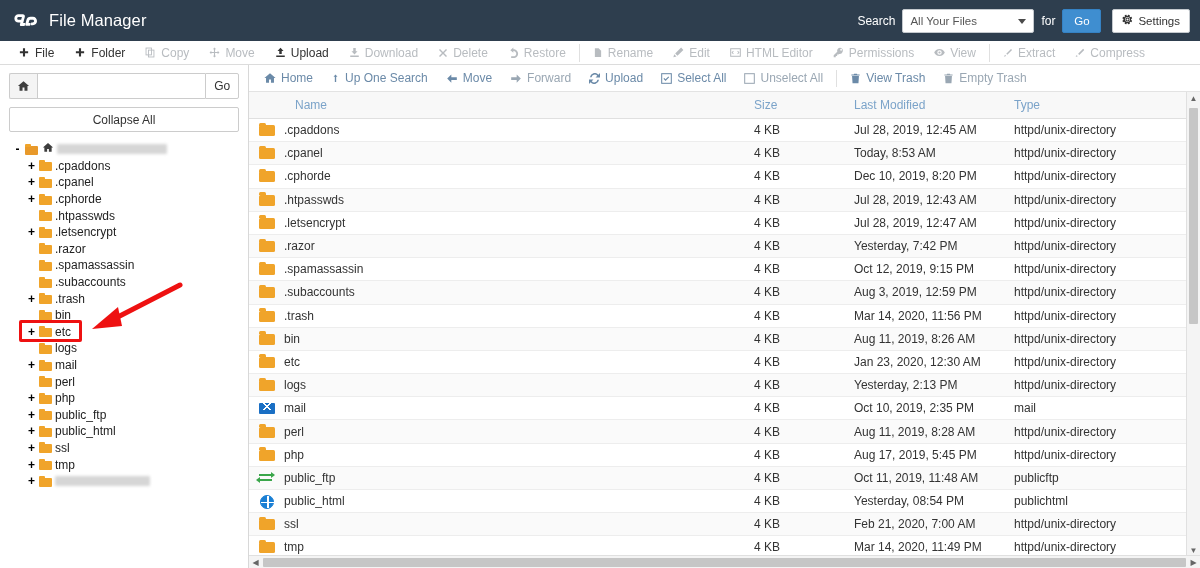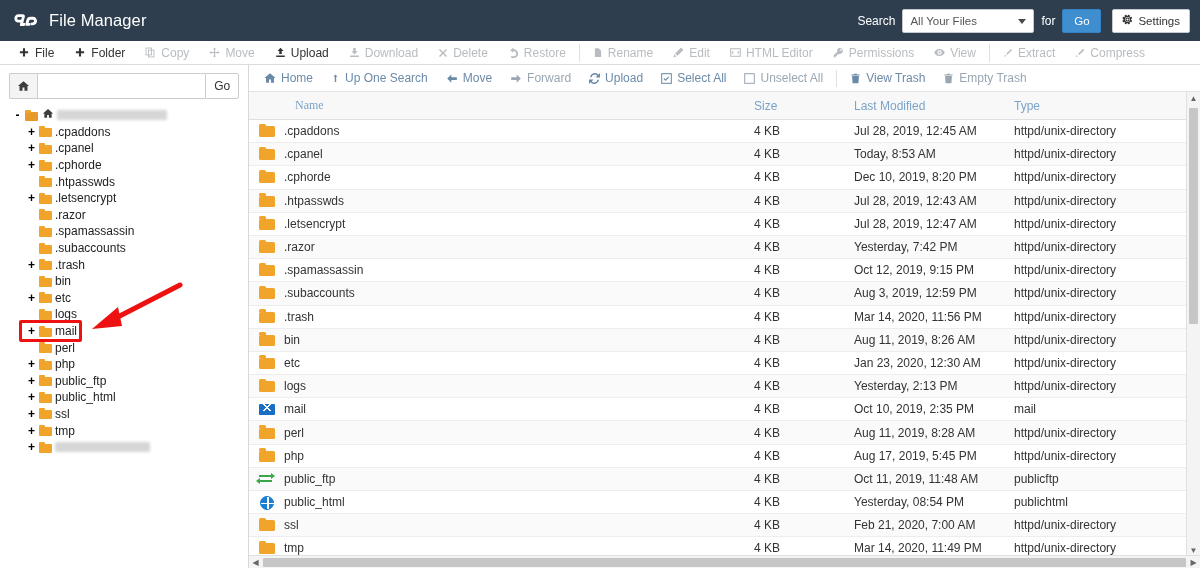--- a/index.html
+++ b/index.html
@@ -539,20 +539,21 @@
   <div class="sidebar">
     <div class="path-row">
       <div class="home-box">
         <svg width="13" height="12" viewBox="0 0 16 16">
             <path fill="#3d3d3d" d="M8 1.5 0.6 8h2.1v6.3h4V10h2.6v4.3h4V8h2.1z"></path>
           </svg>
       </div>
       <input class="path-input" type="text" value="" style="">
       <button class="path-go">Go</button>
     </div>
+    <button class="collapse-btn">Collapse All</button>
     <div class="tree" id="tree">
         <div class="tree-node" style="padding-left: 4px;">
           <span class="expander">-</span>
           <span class="folder-ico folder-open">
             <i></i>
           </span>
           <span class="home-ico-tree"><svg width="12" height="11" viewBox="0 0 16 16">
               <path fill="#3d3d3d" d="M8 1.5.6 8h2.1v6.3h4V10h2.6v4.3h4V8h2.1z"></path>
             </svg></span>
           <span class="redacted" style="width:110px"></span>
@@ -790,21 +791,21 @@
       <table class="files">
         <colgroup>
           <col class="col-name">
             <col class="col-size">
             <col class="col-mod">
             <col class="col-type">
             <col class="col-perm">
         </colgroup>
         <thead>
           <tr>
-            <th style="padding-left:46px;font-family:Liberation Serif, serif;">Name</th>
+            <th style="padding-left:46px;">Name</th>
             <th>Size</th>
             <th>Last Modified</th>
             <th>Type</th>
             <th>Permissions</th>
           </tr>
         </thead>
         <tbody id="filerows">
             <tr class="frow">
               <td style="padding-left:10px">
        <span class="name-cell">

